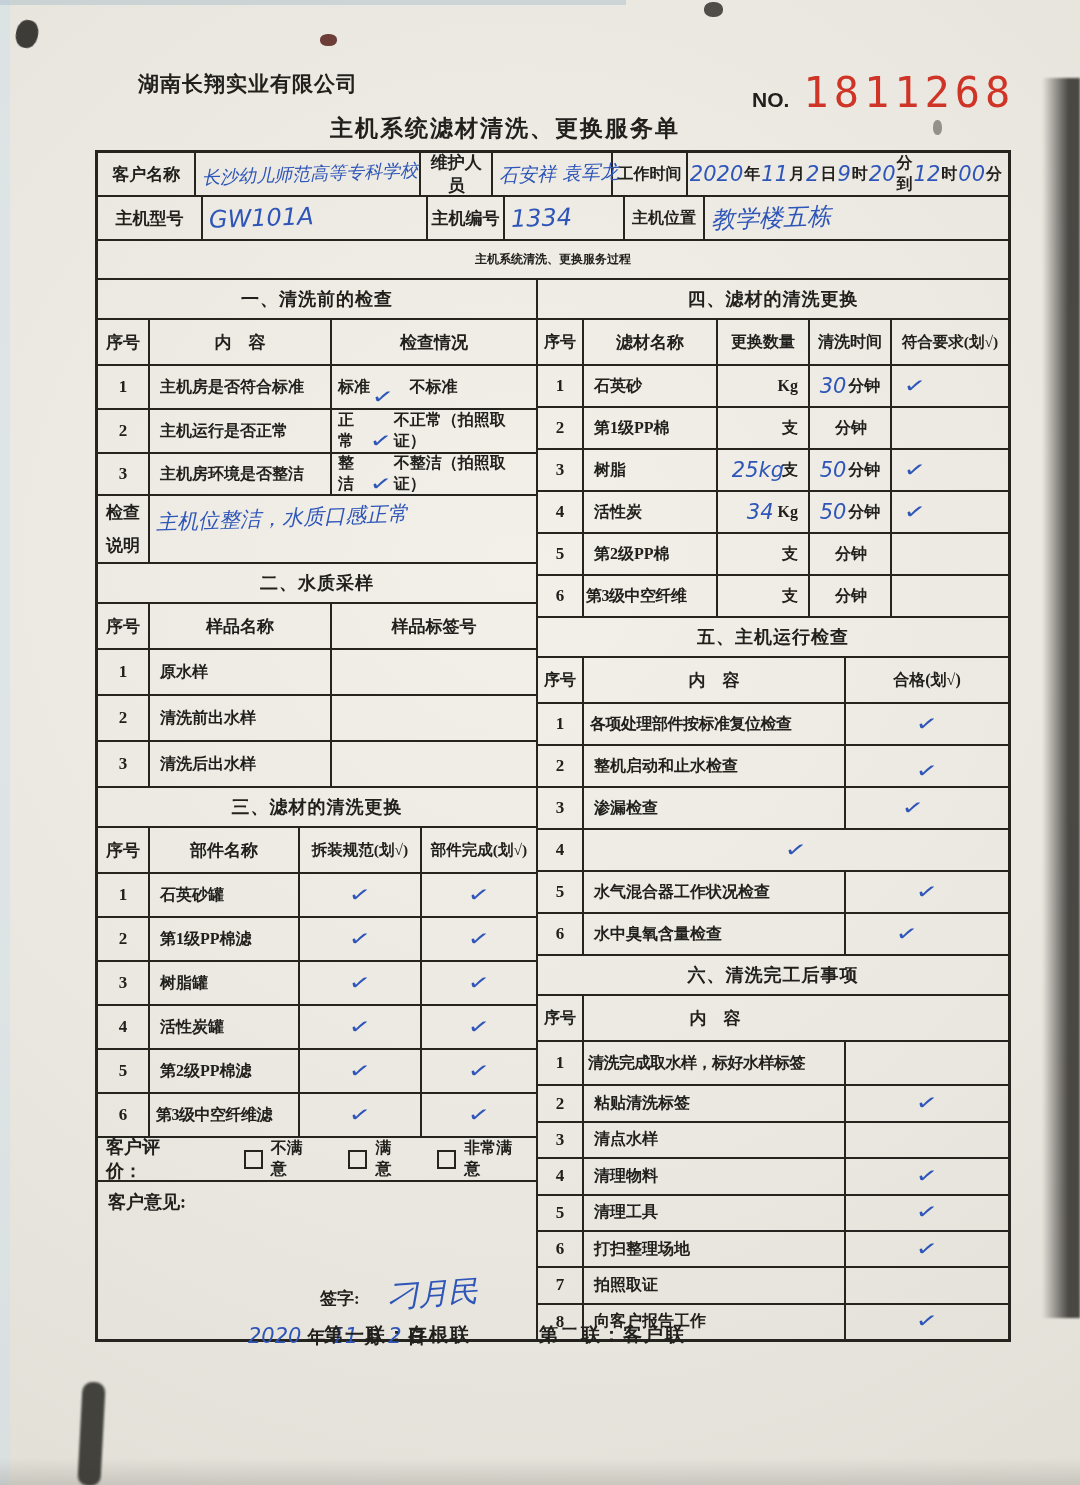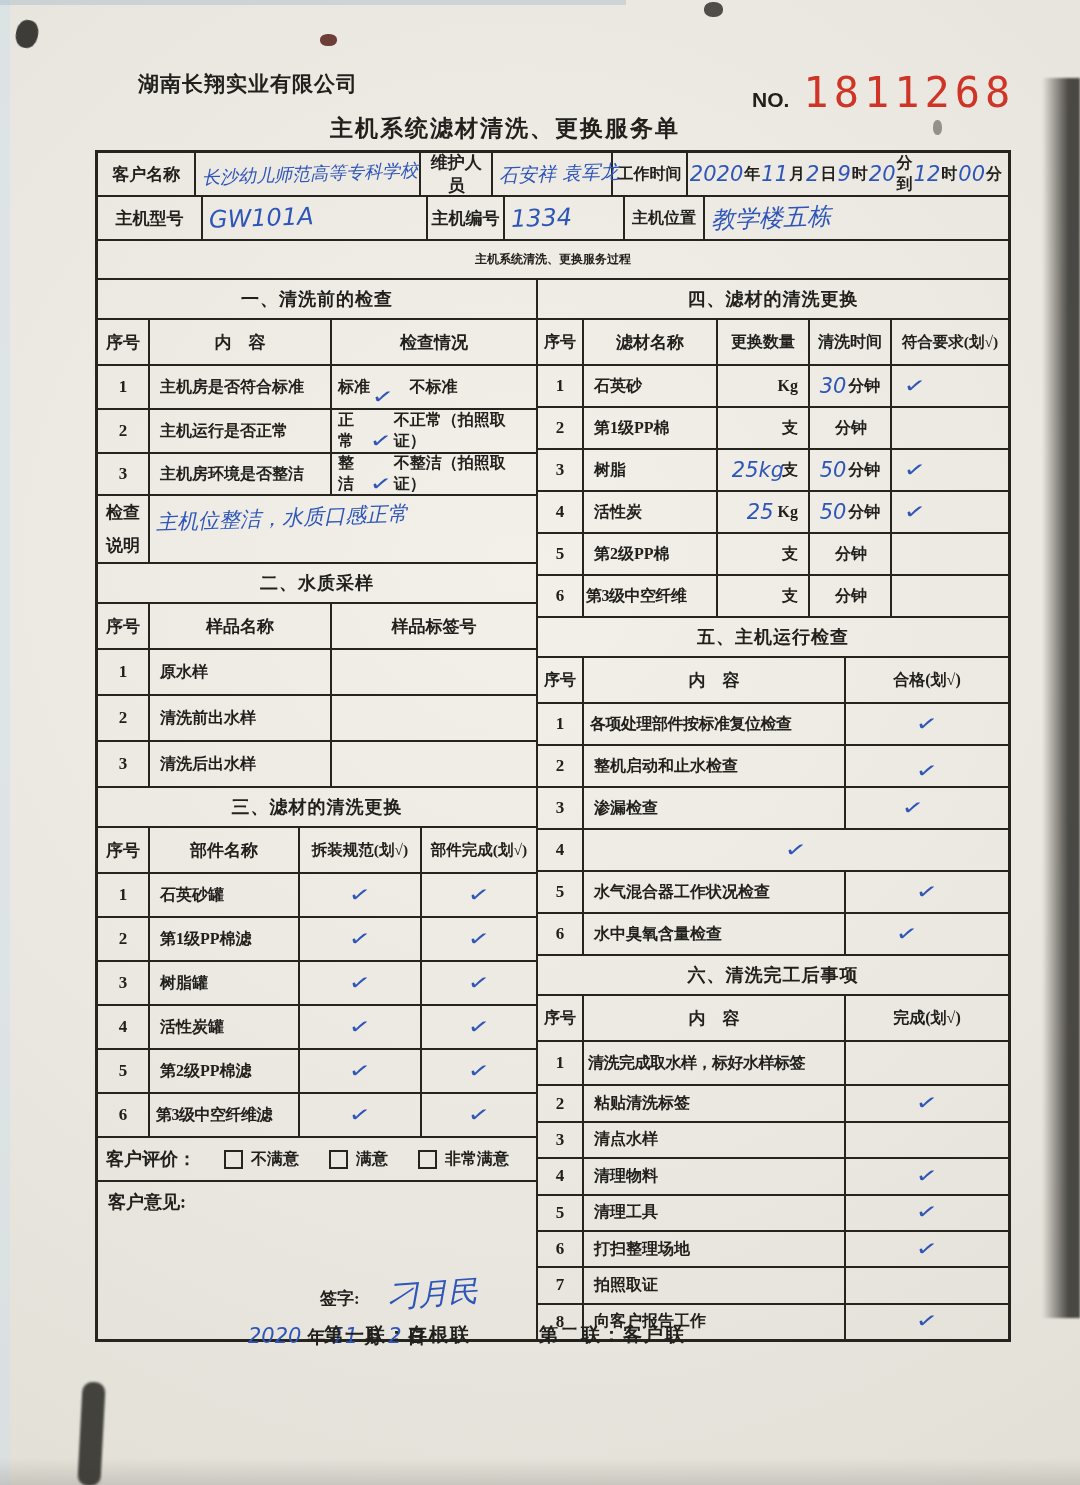--- a/index.html
+++ b/index.html
@@ -78,21 +78,21 @@
   
   .opinion{position:relative;flex:1 1 auto;padding:8px 10px;box-sizing:border-box;}
   .opinion-label{font-weight:700;font-size:18px;}
   .sign-line{position:absolute;left:222px;top:92px;display:flex;align-items:baseline;gap:28px;}
   .date-line{position:absolute;left:150px;top:142px;display:flex;align-items:baseline;gap:6px;font-size:18px;}
   .sig{font-size:30px;transform:rotate(-4deg);}
 
   .footer{position:absolute;left:0;top:1322px;width:1010px;display:flex;justify-content:center;gap:68px;
     font-size:19px;font-weight:700;letter-spacing:2px;}
   .eval-cell{gap:4px;}
-  .eval-lab{font-weight:700;font-size:18px;margin-right:24px;}
+  .eval-lab{font-weight:700;font-size:18px;margin-right:44px;}
 </style>
 </head>
 <body>
 
 <div class="edge-left"></div>
 <div class="edge-top"></div>
 <div class="edge-right"></div>
 <div class="edge-bottom"></div>
 <div class="speck sp1"></div>
 <div class="speck sp2"></div>
@@ -377,21 +377,21 @@
             <span class="b fs16">分钟</span>
           </div>
         <div class="c flex1" style="padding-left:14px;">
             <span class="ck">✓</span>
           </div>
       </div>
       <div class="row drow42">
         <div class="c wB-no ctr b fs17">4</div>
         <div class="c wB-name b fs16 name-cell">活性炭</div>
         <div class="c wB-qty qty-cell">
-            <span class="hw">25</span>
+            <span class="hw">34</span>
             <span class="b fs16">Kg</span>
           </div>
         <div class="c wB-time time-cell">
             <span class="hw">50</span>
             <span class="b fs16">分钟</span>
           </div>
         <div class="c flex1" style="padding-left:14px;">
             <span class="ck">✓</span>
           </div>
       </div>
@@ -471,21 +471,20 @@
         <div class="c wD-content b fs16 name-cell">水中臭氧含量检查</div>
         <div class="c flex1" style="padding-left:52px;">
             <span class="ck">✓</span>
           </div>
       </div>
 
       <div class="sec-title">六、清洗完工后事项</div>
       <div class="row hrow">
         <div class="c wD-no ctr b fs16" style="padding:0 2px;">序号</div>
         <div class="c wD-content ctr b fs17">内　容</div>
-        <div class="c flex1 ctr b fs16">完成(划√)</div>
       </div>
       <div class="row drowF">
         <div class="c wD-no ctr b fs17">1</div>
         <div class="c wD-content b fs16" style="padding:4px 4px;letter-spacing:-.5px;">清洗完成取水样，标好水样标签</div>
         <div class="c flex1 ctr">
             <span class="ck"></span>
           </div>
       </div>
       <div class="row drowF">
         <div class="c wD-no ctr b fs17">2</div>

